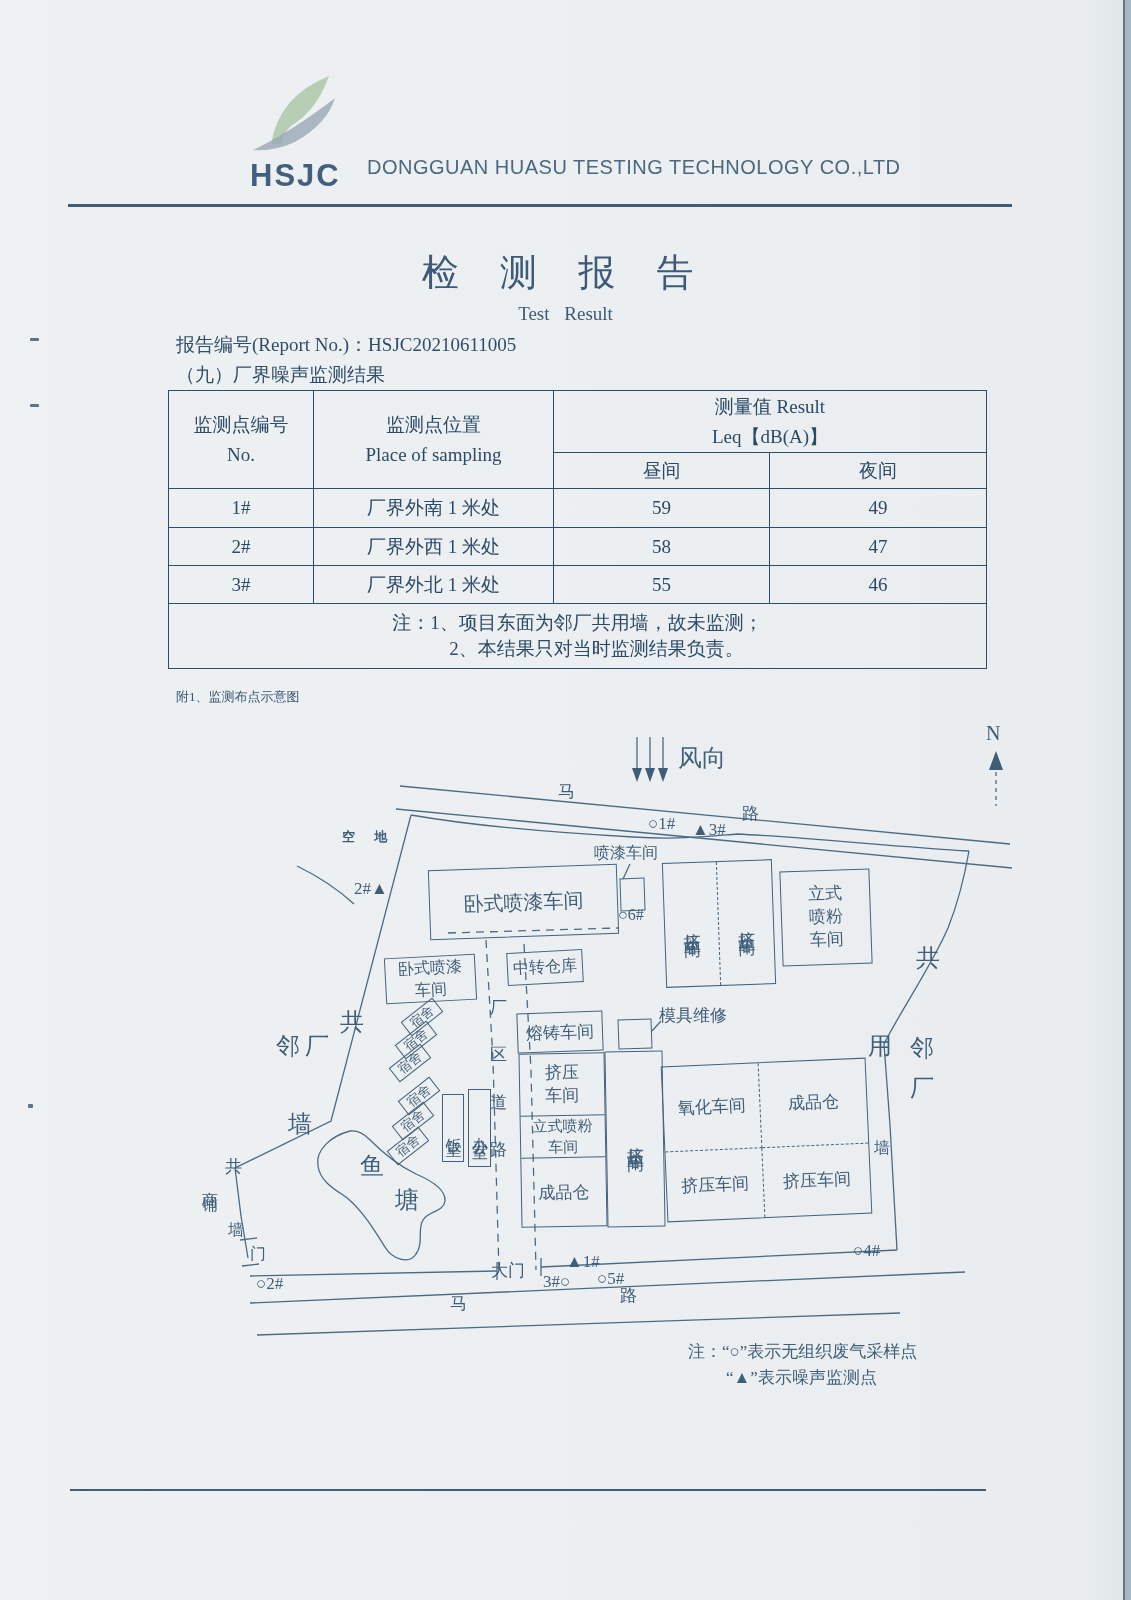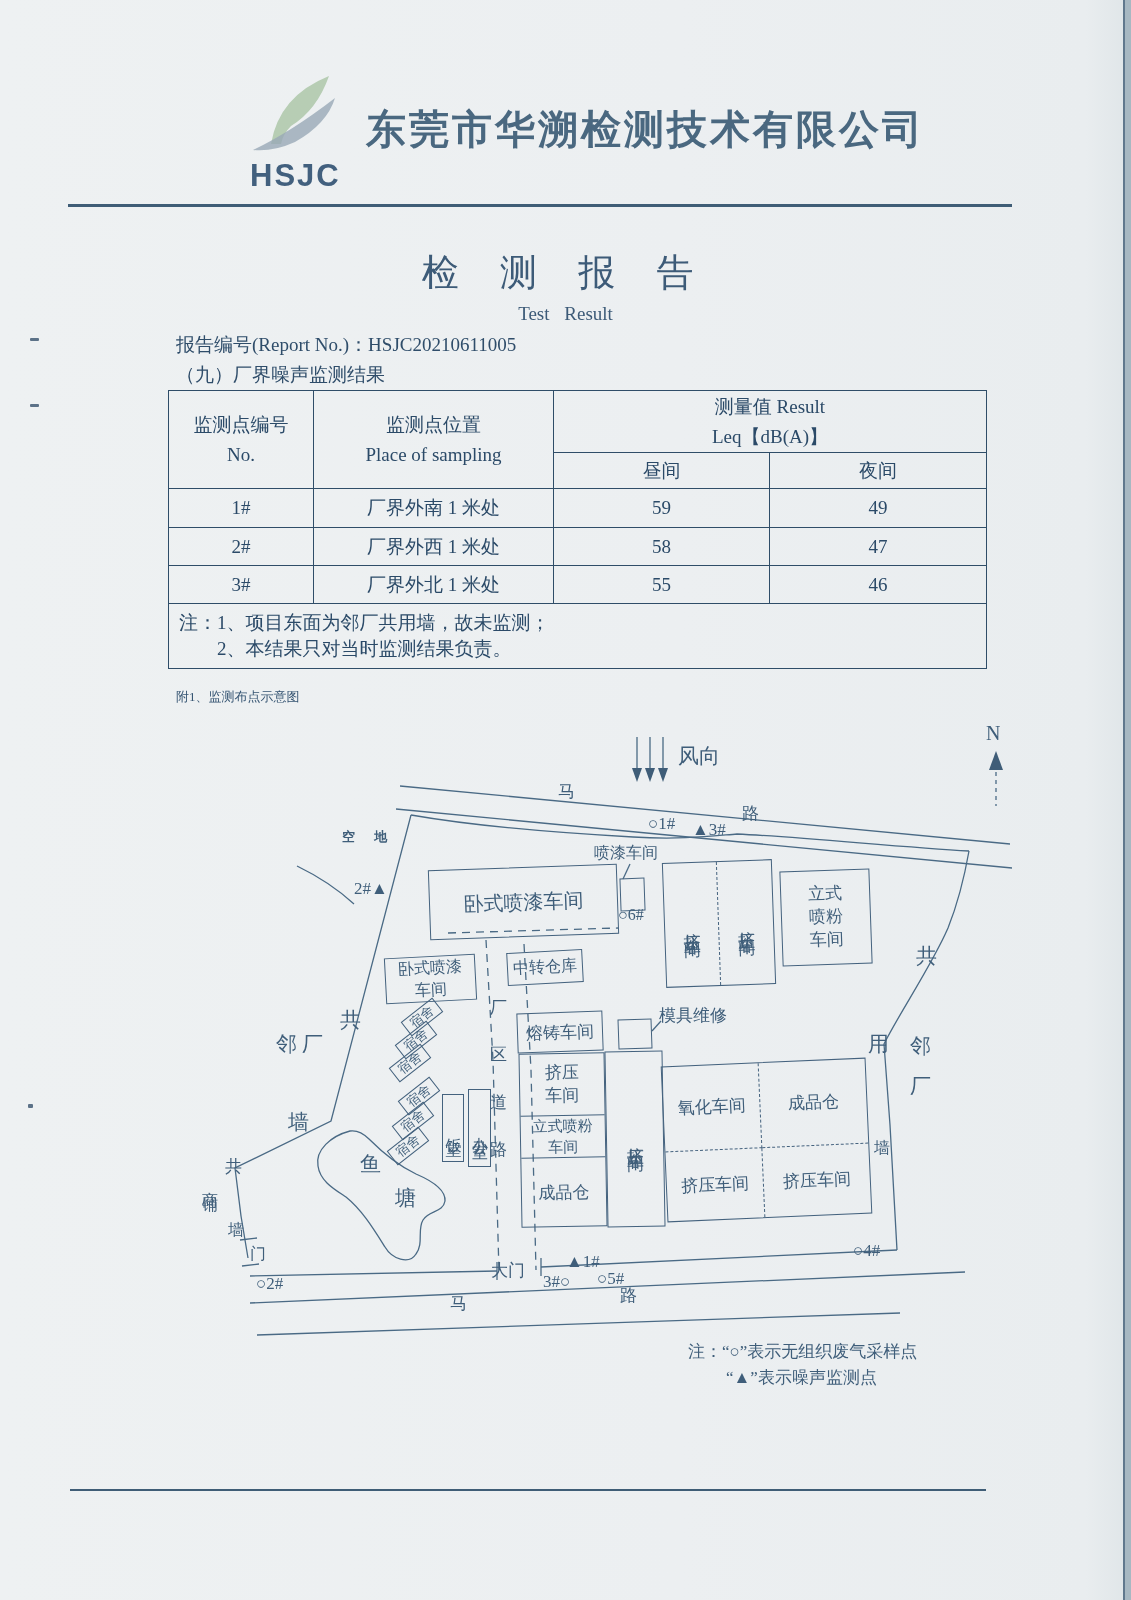--- a/index.html
+++ b/index.html
@@ -16,25 +16,25 @@
   .company-en{font-family:"Liberation Sans","DejaVu Sans",sans-serif;font-weight:500;
               font-size:20px;letter-spacing:0.5px;color:#4a6880;}
   .rule{position:absolute;background:#3f5d76;}
   .title-cn{font-size:37px;letter-spacing:16px;color:#3d5b78;font-weight:500;}
   .title-en{font-size:19px;word-spacing:10px;color:#3d5b78;}
   .meta{font-size:19px;color:#2f4d6a;}
   
   table.rpt{position:absolute;left:168px;top:390px;width:818px;border-collapse:collapse;
             table-layout:fixed;font-size:19px;color:#2b4a68;}
   table.rpt td{border:1.6px solid #2f4d68;text-align:center;vertical-align:middle;padding:0;}
-  table.rpt td.notes{text-align:left;padding:6px 10px;font-family:Liberation Serif, serif;}
+  table.rpt td.notes{text-align:center;padding:6px 10px;font-family:Liberation Serif, serif;}
   .cell2l{line-height:1.55;}
   
   .lbl{position:absolute;white-space:nowrap;color:#3f5e7a;}
-  .f13{font-size:13px}.f16{font-size:16px}.f17{font-size:17px}.f18{font-size:21px}
+  .f13{font-size:13px}.f16{font-size:16px}.f17{font-size:17px}.f18{font-size:24px}
   .f19{font-size:13px}.f20{font-size:20px}
   .bbox{position:absolute;border:1.6px solid #44627e;box-sizing:border-box;color:#3f5e7a;
         display:flex;align-items:center;justify-content:center;text-align:center;background:transparent;}
   .vtext{writing-mode:vertical-lr;text-orientation:upright;letter-spacing:3px;}
   .wrapspan{display:inline-block;white-space:normal;line-height:1.35;}
   .sect{display:flex;align-items:center;justify-content:center;width:100%;box-sizing:border-box;}
   .q-grid{display:grid;width:100%;height:100%;grid-template-columns:48% 52%;grid-template-rows:55% 45%;}
   .q{display:flex;align-items:center;justify-content:center;box-sizing:border-box;font-size:17px;}
   .q-tl{border-right:1.4px dashed #44627e;border-bottom:1.4px dashed #44627e;}
   .q-tr{border-bottom:1.4px dashed #44627e;}
@@ -47,21 +47,21 @@
 </head>
 <body>
 
 <div class="page">
 
   <svg class="geom" width="120" height="120" style="left:243px;top:66px;">
     <path d="M28,78 Q36,30 86,10 Q74,44 48,60 Q40,68 38,78 Z" fill="#a4c29f" opacity="0.75"></path>
     <path d="M10,84 Q48,66 92,32 Q84,58 52,76 Q30,86 10,84 Z" fill="#98a9b6" opacity="0.8"></path>
   </svg>
   <div class="abs logo-text" style="left:250px;top:150px;margin-top:8px;">HSJC</div>
-  <div class="abs company-cn" style="left:366px;top:102px;">东莞市华溯检测技术有限公司</div>
+  <div class="abs company-en" style="left:367px;top:156px;">DONGGUAN HUASU TESTING TECHNOLOGY CO.,LTD</div>
   <div class="rule" style="left:68px;top:204px;width:944px;height:3px;"></div>
 
   <div class="abs title-cn" style="left:50%;top:248px;transform:translateX(-50%);">检 测 报 告</div>
   <div class="abs title-en" style="left:50%;top:303px;transform:translateX(-50%);">Test  Result</div>
 
   <div class="abs meta" style="left:176px;top:332px;"><span>报告编号(Report No.)：</span><span>HSJC20210611005</span></div>
   <div class="abs meta" style="left:176px;top:362px;">（九）厂界噪声监测结果</div>
 
   <table class="rpt">
     <colgroup>

